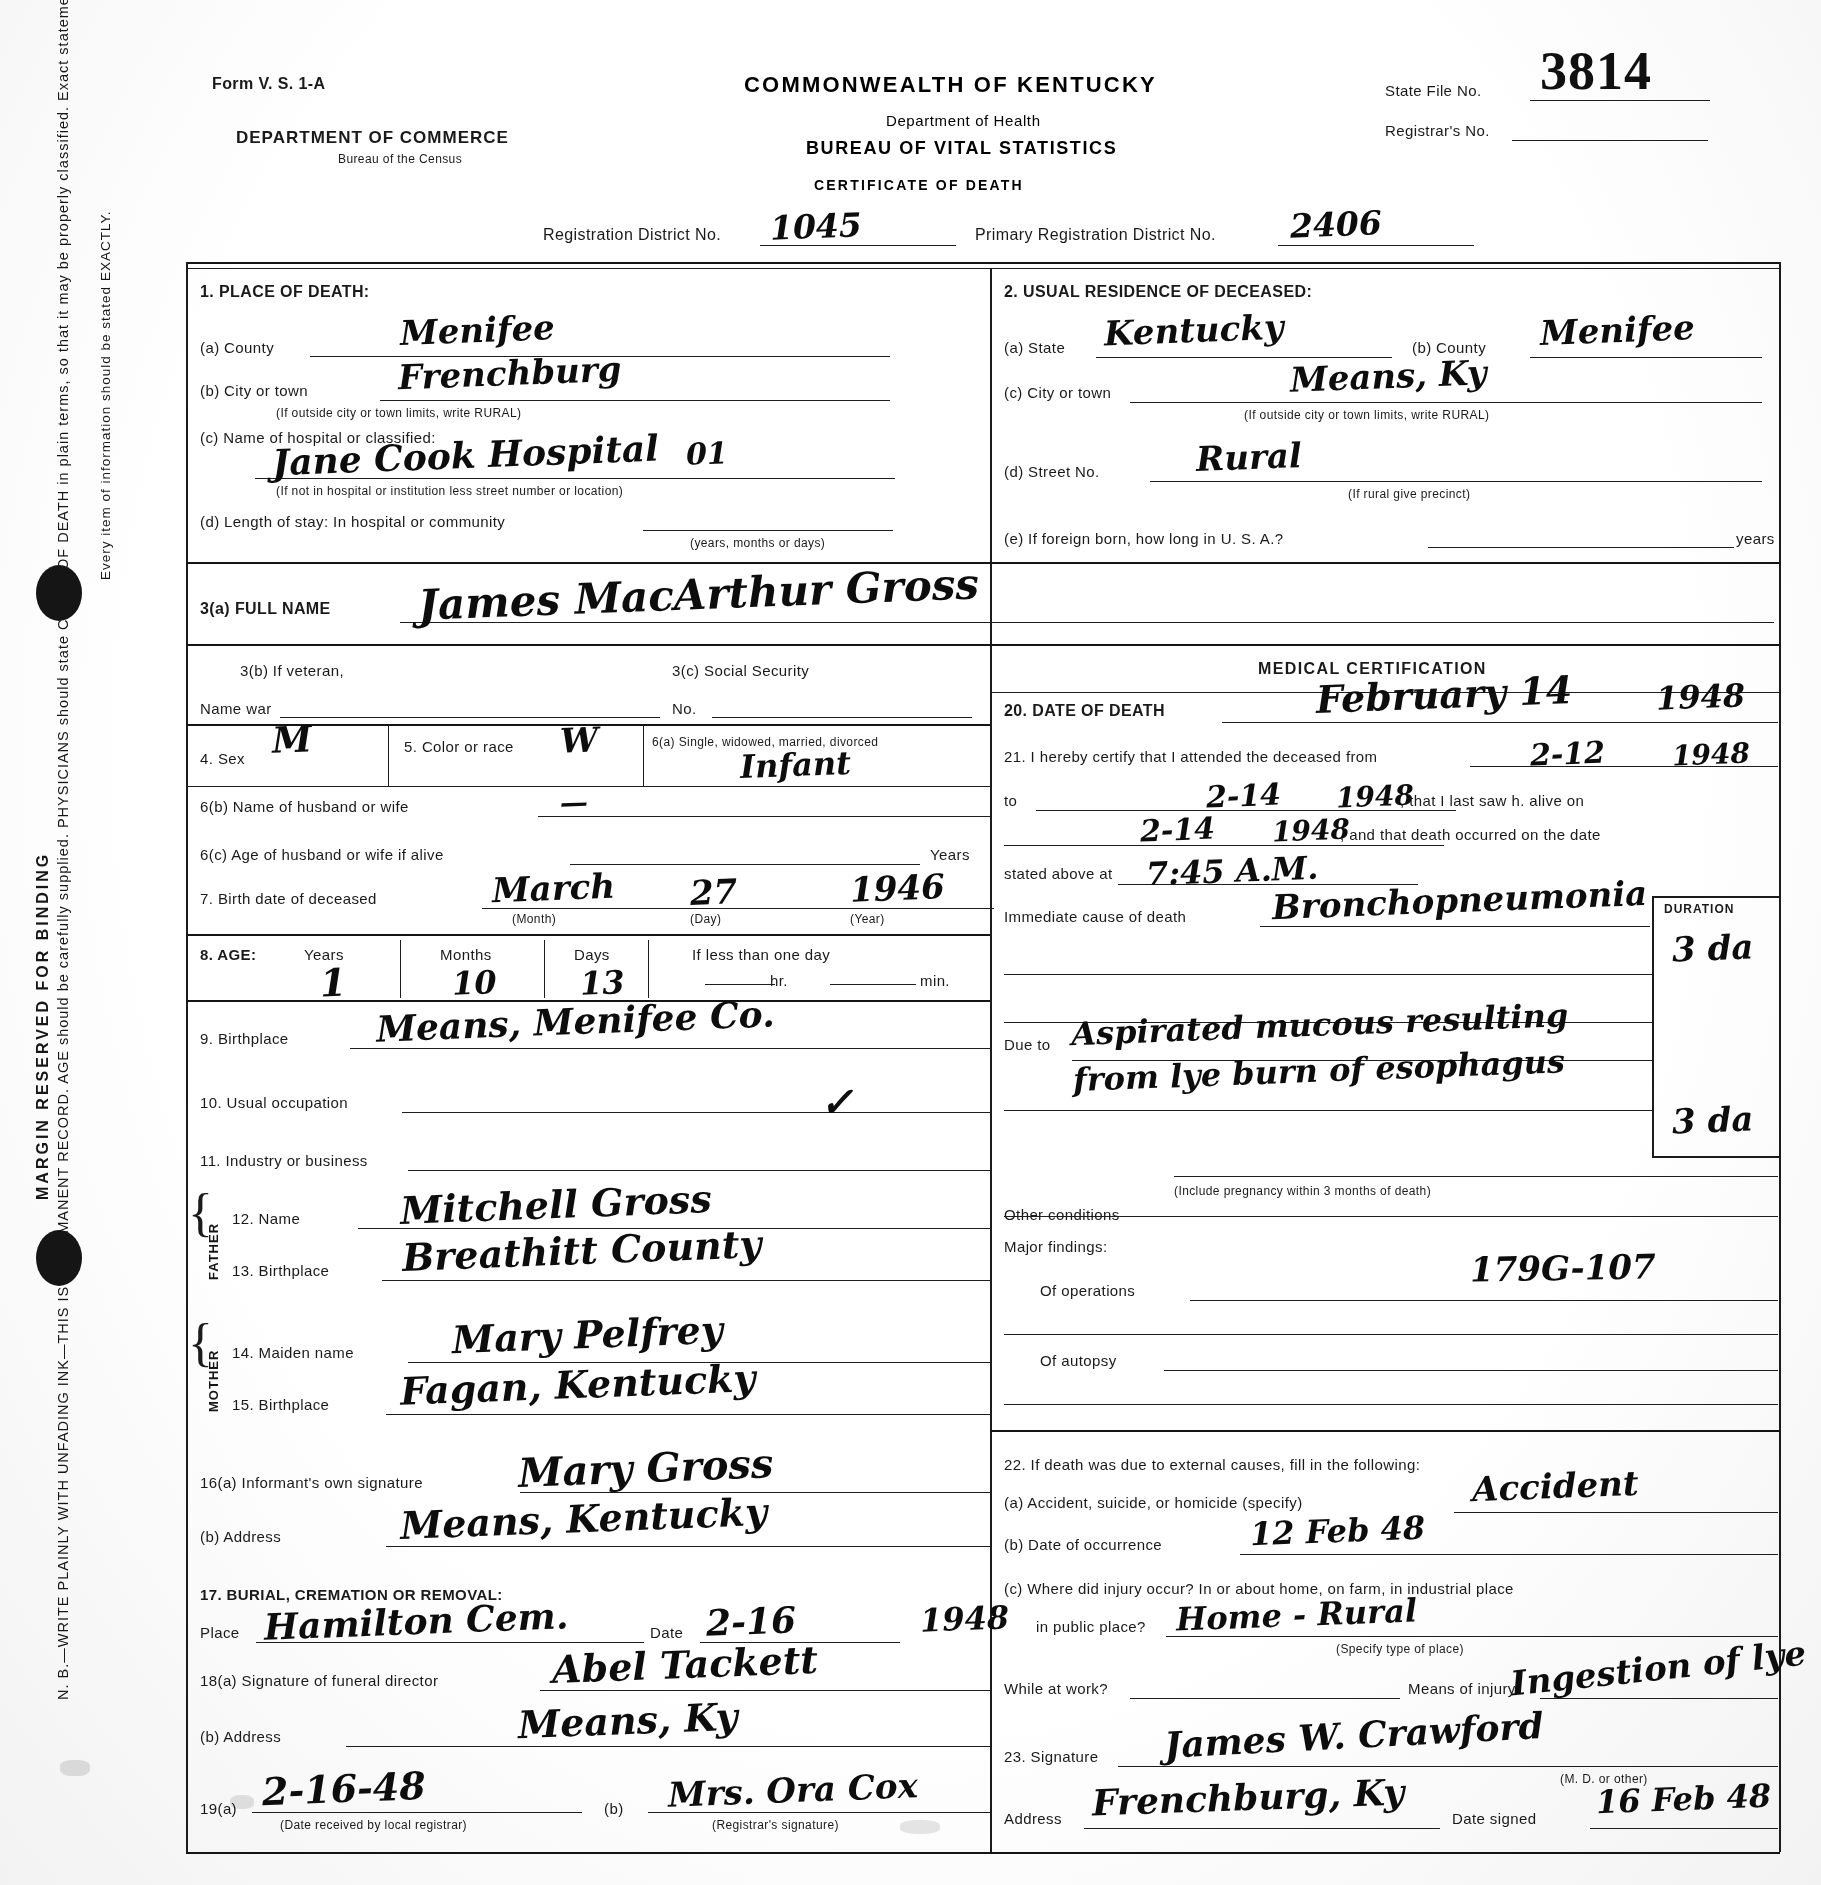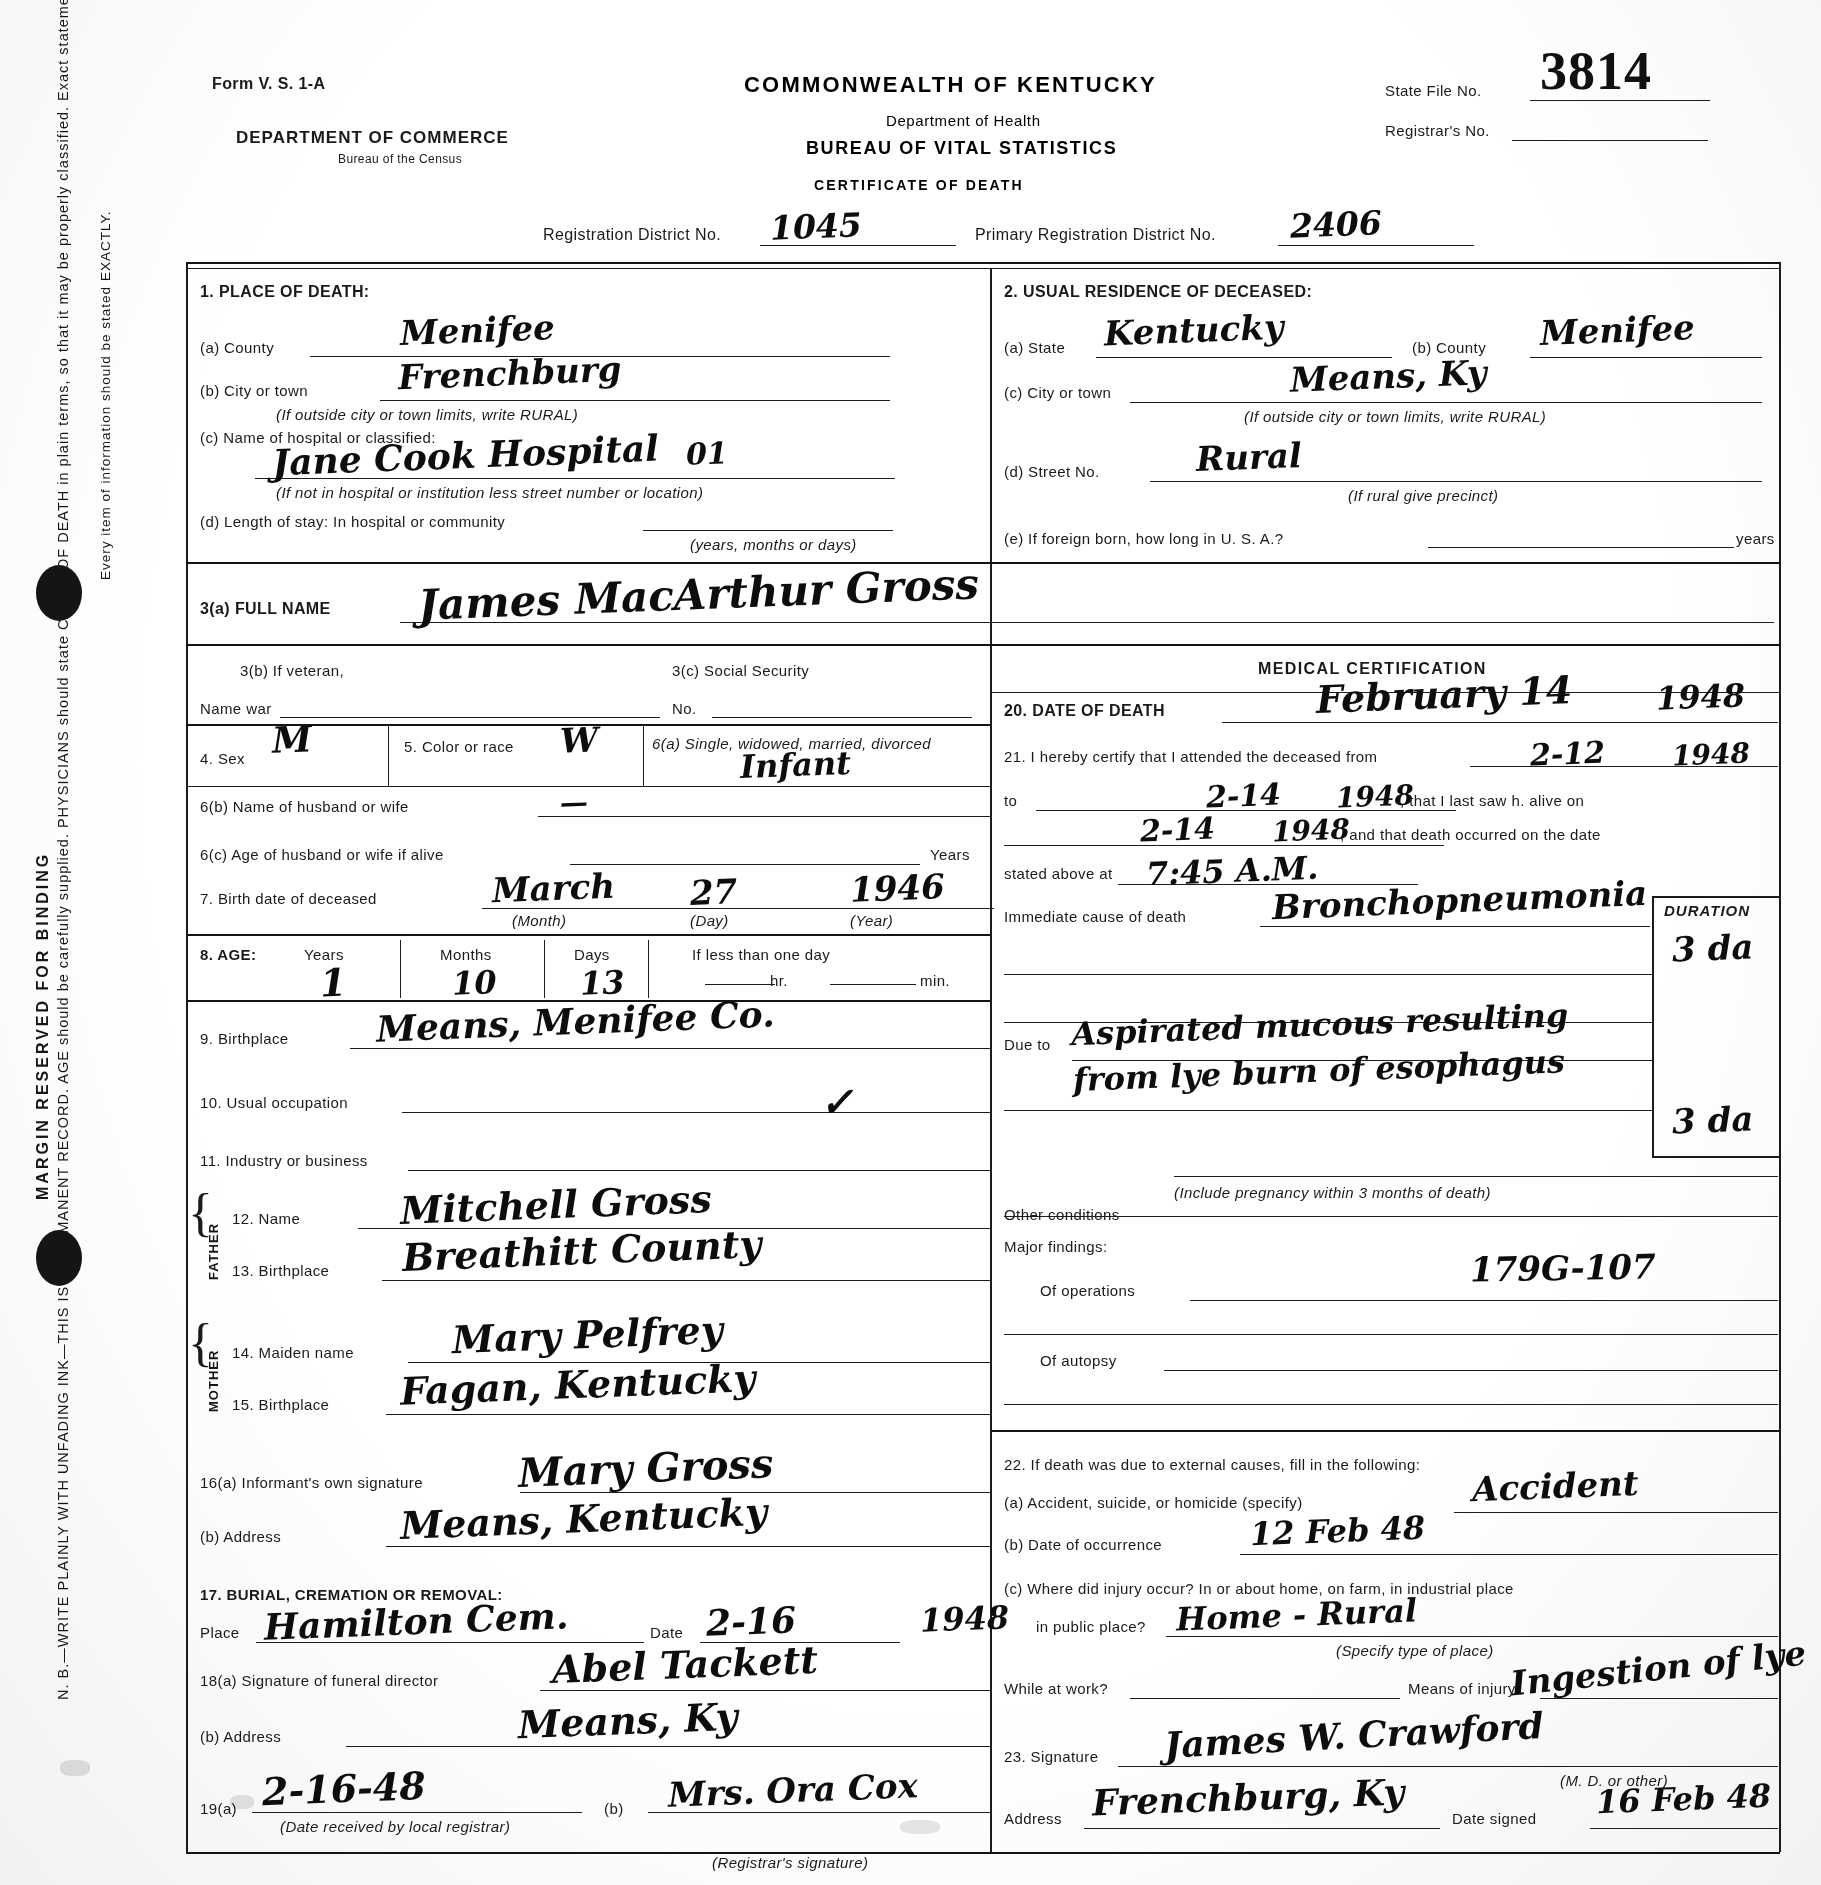--- a/index.html
+++ b/index.html
@@ -9,21 +9,21 @@
     width:1821px;height:1885px;
     background:#ffffff;
     overflow:hidden;
   }
   
   #paper-bg{position:absolute;inset:0;background:
      radial-gradient(ellipse at 50% 40%, #ffffff 60%, #f2f2f2 100%);}
   .pr{position:absolute;}
   .lbl{font-size:15px;letter-spacing:.4px;color:#1a1a1a;white-space:nowrap;}
   .lbl-b{font-weight:bold;}
-  .xs{font-size:15px;font-style:italic;}
+  .xs{font-size:12px;}
   .rule{position:absolute;border-bottom:1.6px solid #1d1d1d;}
   .rule-th{position:absolute;border-bottom:2.6px solid #141414;}
   .vline{position:absolute;border-left:1.8px solid #1d1d1d;}
   .hand{
     font-family:"DejaVu Serif",serif;
     font-style:italic;
     color:#0d0d0d;
     white-space:nowrap;
     transform:rotate(-2.2deg);
     font-weight:600;
@@ -265,21 +265,21 @@
   <div class="pr hand" style="left:518px;top:1698px;font-size:38px;">Means, Ky</div>
 
   <div class="pr lbl" style="left:200px;top:1800px;">19(a)</div>
   <div class="rule" style="left:252px;top:1812px;width:330px;"></div>
   <div class="pr hand" style="left:262px;top:1766px;font-size:38px;">2-16-48</div>
   <div class="pr lbl xs" style="left:280px;top:1818px;">(Date received by local registrar)</div>
 
   <div class="pr lbl" style="left:604px;top:1800px;">(b)</div>
   <div class="rule" style="left:648px;top:1812px;width:344px;"></div>
   <div class="pr hand" style="left:668px;top:1770px;font-size:34px;">Mrs. Ora Cox</div>
-  <div class="pr lbl xs" style="left:712px;top:1818px;margin-top:36px;">(Registrar's signature)</div>
+  <div class="pr lbl xs" style="left:712px;top:1818px;">(Registrar's signature)</div>
 
   <div class="pr lbl lbl-b" style="left:1258px;top:660px;font-size:16px;letter-spacing:1.4px;">MEDICAL CERTIFICATION</div>
   <div class="rule" style="left:990px;top:692px;width:790px;"></div>
 
   <div class="pr lbl lbl-b" style="left:1004px;top:702px;font-size:16px;">20.  DATE OF DEATH</div>
   <div class="rule" style="left:1222px;top:722px;width:556px;"></div>
   <div class="pr hand" style="left:1316px;top:672px;font-size:38px;">February 14</div>
   <div class="pr hand" style="left:1656px;top:678px;font-size:32px;">1948</div>
 
   <div class="pr lbl" style="left:1004px;top:748px;">21.  I hereby certify that I attended the deceased from</div>

